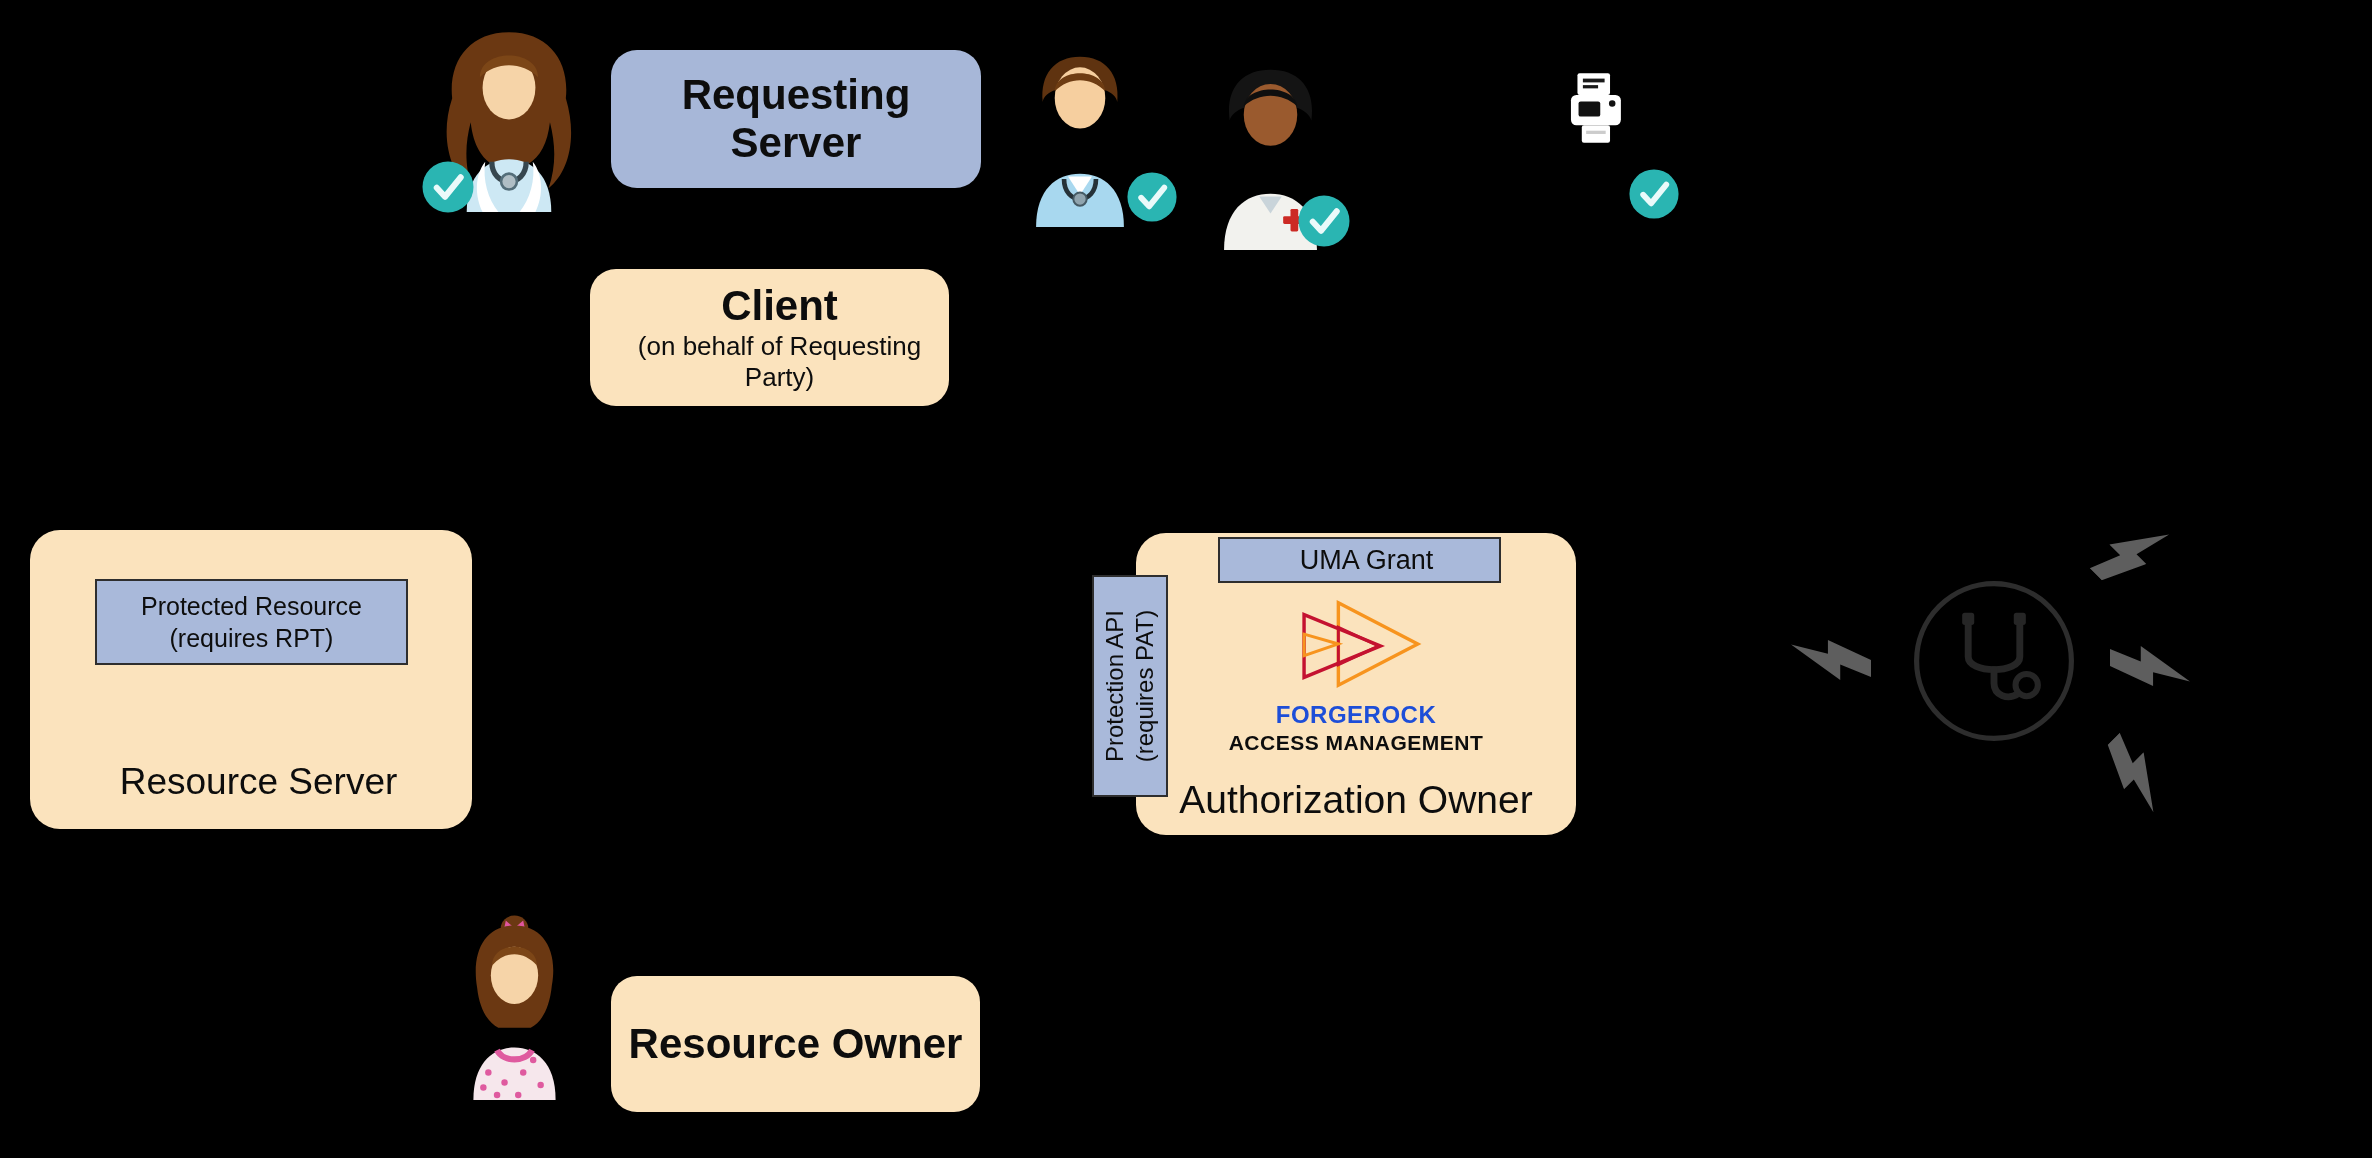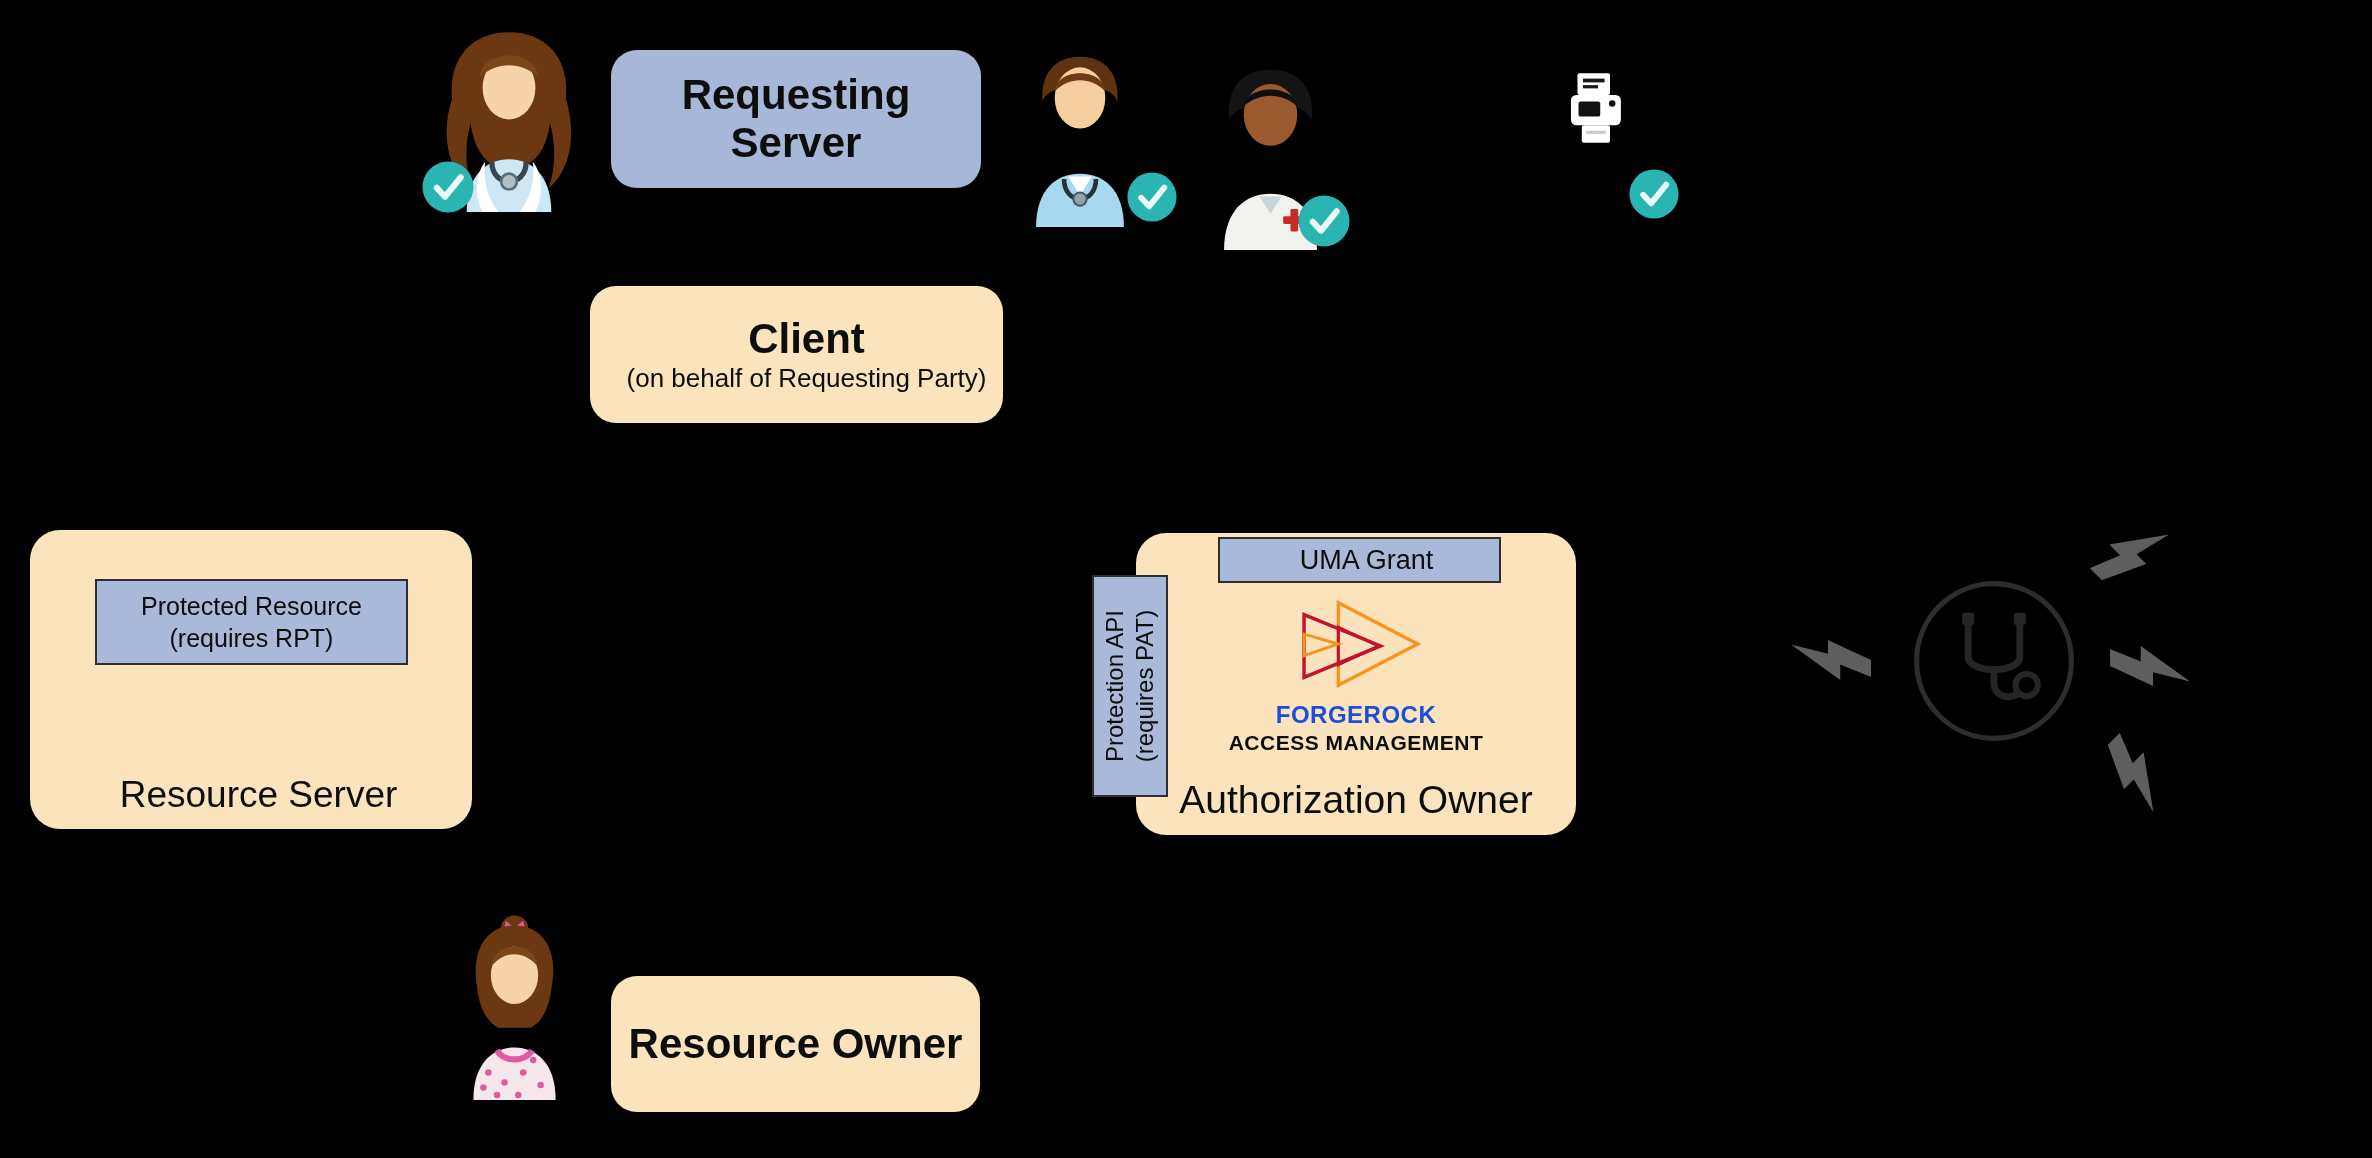--- a/index.html
+++ b/index.html
@@ -108,31 +108,31 @@
       <rect x="20" y="55" width="18" height="3" fill="#cccccc"></rect>
     </svg>
   </div>
   <div class="node" style="left:1628px; top:168px; width:52px; height:52px;">
     <svg viewBox="0 0 36 36" width="52" height="52">
       <circle cx="18" cy="18" r="17" fill="#2ab5b2"></circle>
       <path d="M10.5,18.5 L16,24.5 L26.5,11.5" fill="none" stroke="#eafafa" stroke-width="4" stroke-linecap="round" stroke-linejoin="round"></path>
     </svg>
   </div>
 
-  <div class="node round-box tan" style="left:590px; top:286px; width:413px; height:137px;padding-left:20px;">
+  <div class="node round-box tan" style="left:590px; top:269px; width:359px; height:137px;padding-left:20px;">
     <div class="title-xl">Client</div>
     <div class="client-sub">(on behalf of Requesting Party)</div>
   </div>
 
   <div class="node round-box tan" style="left:30px; top:530px; width:442px; height:299px; border-radius:30px;">
     <div class="inner-blue" style="left:65px; top:49px; width:313px; height:86px;">
       <div class="small-box-text">Protected Resource</div>
       <div class="small-box-text">(requires RPT)</div>
     </div>
-    <div class="server-label" style="top:244px;margin-left:15px;">Resource Server</div>
+    <div class="server-label" style="top:231px;margin-left:15px;">Resource Server</div>
   </div>
 
   <div class="node round-box tan" style="left:1136px; top:533px; width:440px; height:302px; border-radius:30px;">
 
     <div class="inner-blue" style="left:82px; top:4px; width:283px; height:46px;">
       <div class="uma-text">UMA Grant</div>
     </div>
 
     <div class="inner-blue" style="left:-44px; top:42px; width:76px; height:222px;">
       <div class="protection-api-text">

